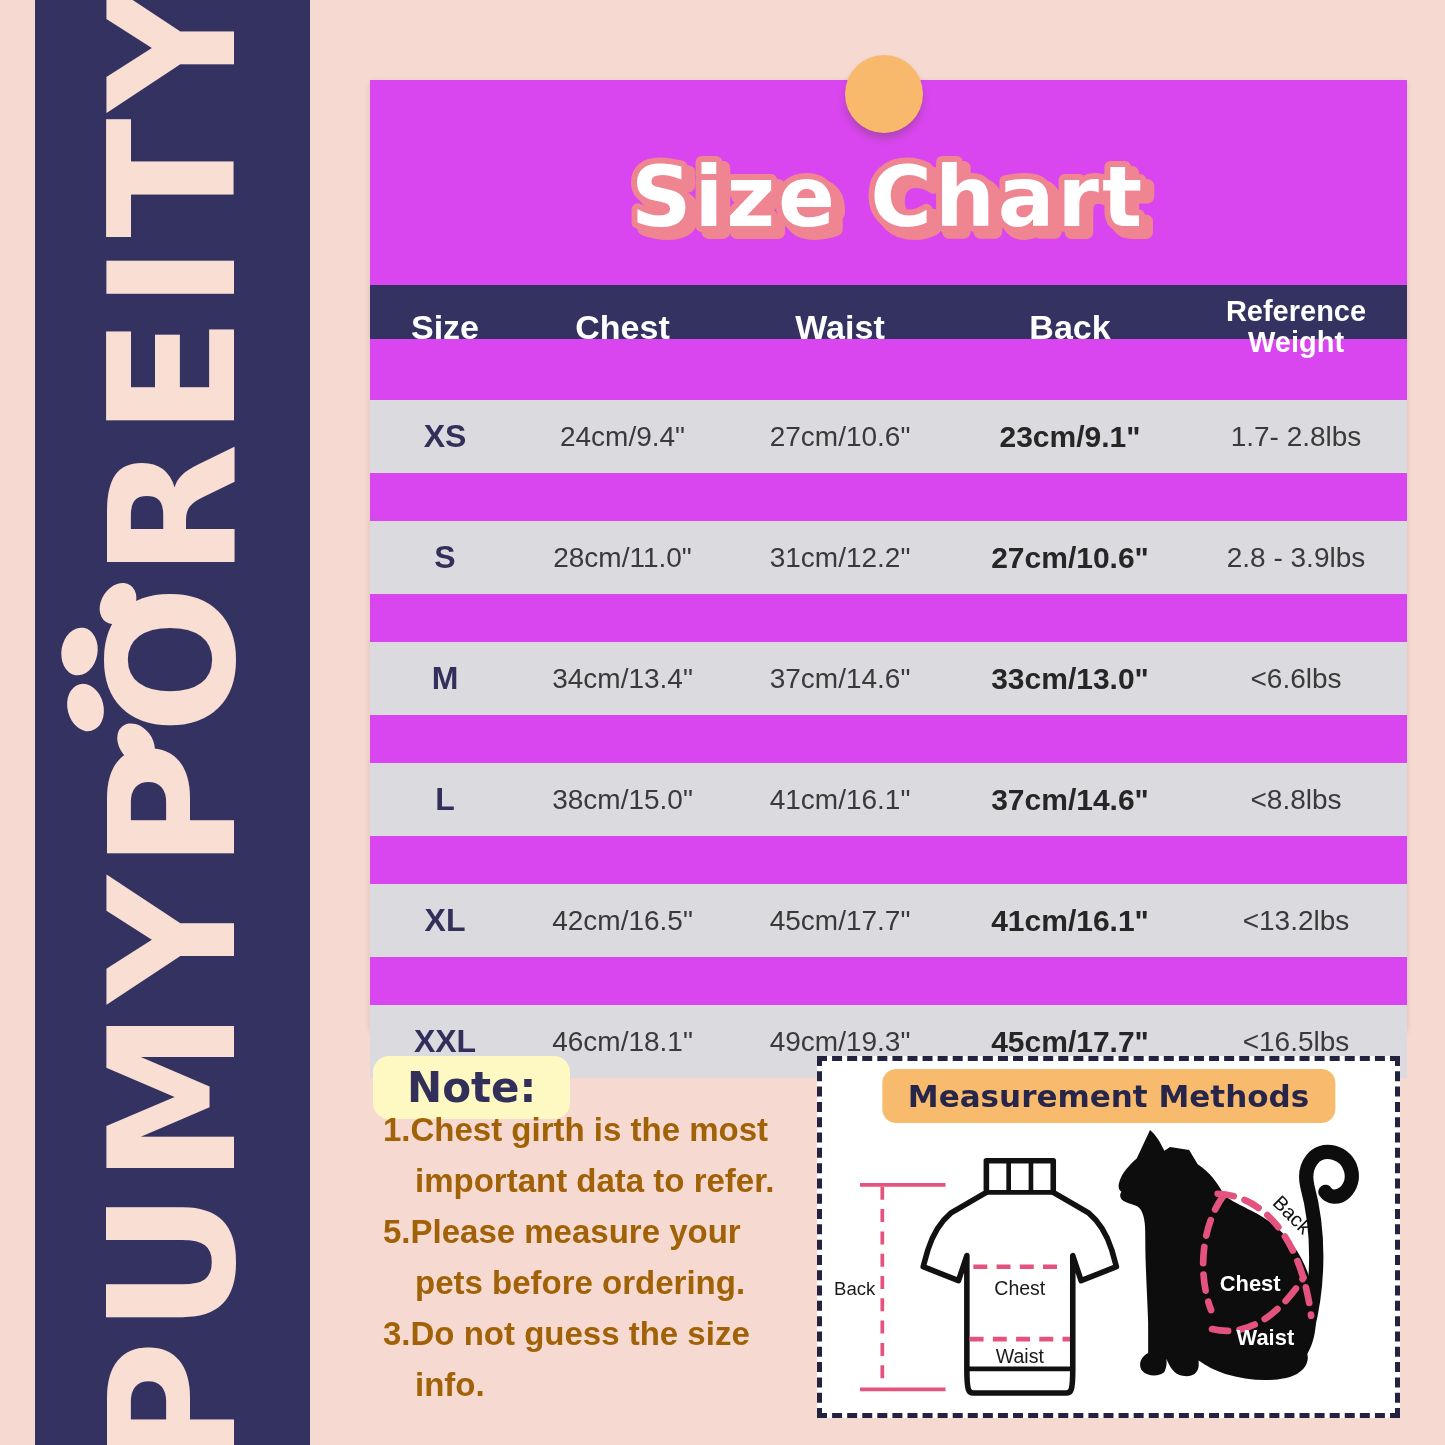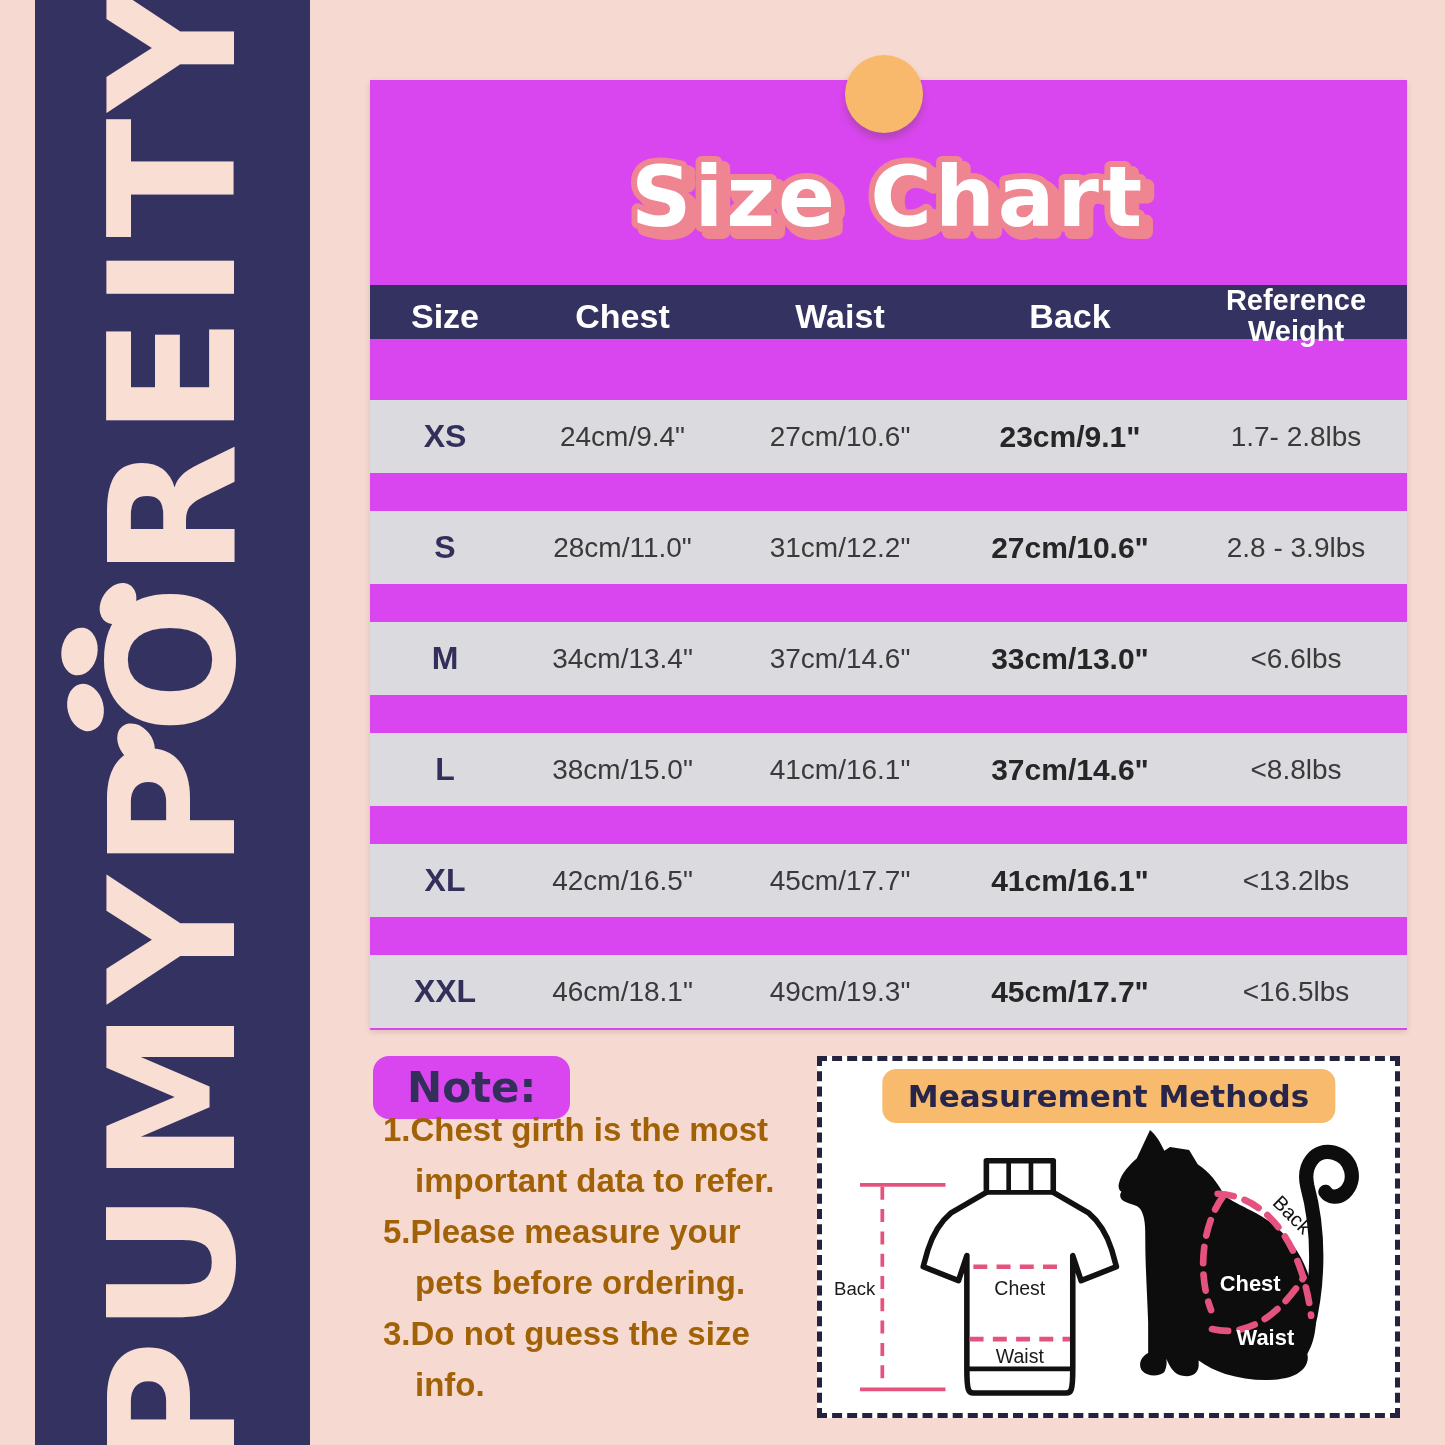--- a/index.html
+++ b/index.html
@@ -49,34 +49,34 @@
   }
   .title-shadow{fill:#ee8591; stroke:#ee8591; stroke-width:14; stroke-linejoin:round;}
   .title-main{fill:#ffffff; stroke:#ee8591; stroke-width:12; stroke-linejoin:round; paint-order:stroke;}
 
   .grid-cols{display:grid; grid-template-columns:150px 205px 230px 230px 222px; align-items:center;}
   .thead{
     position:absolute; left:0; top:205px; width:1037px; height:54px;
     background:#343260; color:#ffffff; font-weight:bold; font-size:34px;
     text-align:center;
   }
-  .thead .ref{font-size:29px; line-height:1.08; width:175px; margin:0 auto;}
+  .thead .ref{font-size:29px; line-height:1.08; width:175px; margin:11px auto;}
   .tbody{position:absolute; left:0; top:320px; width:1037px;}
   .trow{
-    height:73px; margin-bottom:38px; background:#dbdade; text-align:center;
+    height:73px; margin-bottom:48px; background:#dbdade; text-align:center;
   }
   .trow:last-child{margin-bottom:0;}
   .c-size{font-weight:bold; font-size:32px; color:#32305a;}
   .c-chest,.c-waist,.c-weight{font-size:28px; color:#3a3a3a;}
   .c-back{font-size:30px; font-weight:bold; color:#262626;}
 
   
   .note-label{
     position:absolute; left:373px; top:1056px;
-    background:#d946ef; border-radius:16px; padding:7px 34px;
+    background:#fef9c3; border-radius:16px; padding:7px 34px;
     color:#32305a; font-weight:bold; font-size:42px;
     font-family:"DejaVu Sans","Liberation Sans",sans-serif;
   }
   .note-body{
     position:absolute; left:383px; top:1104px; width:428px;
     color:#a16207; font-weight:bold; font-size:33px; line-height:51px;
     font-family:"Liberation Sans","DejaVu Sans",sans-serif;
   }
   .note-item{text-indent:-32px; padding-left:32px;}
 

